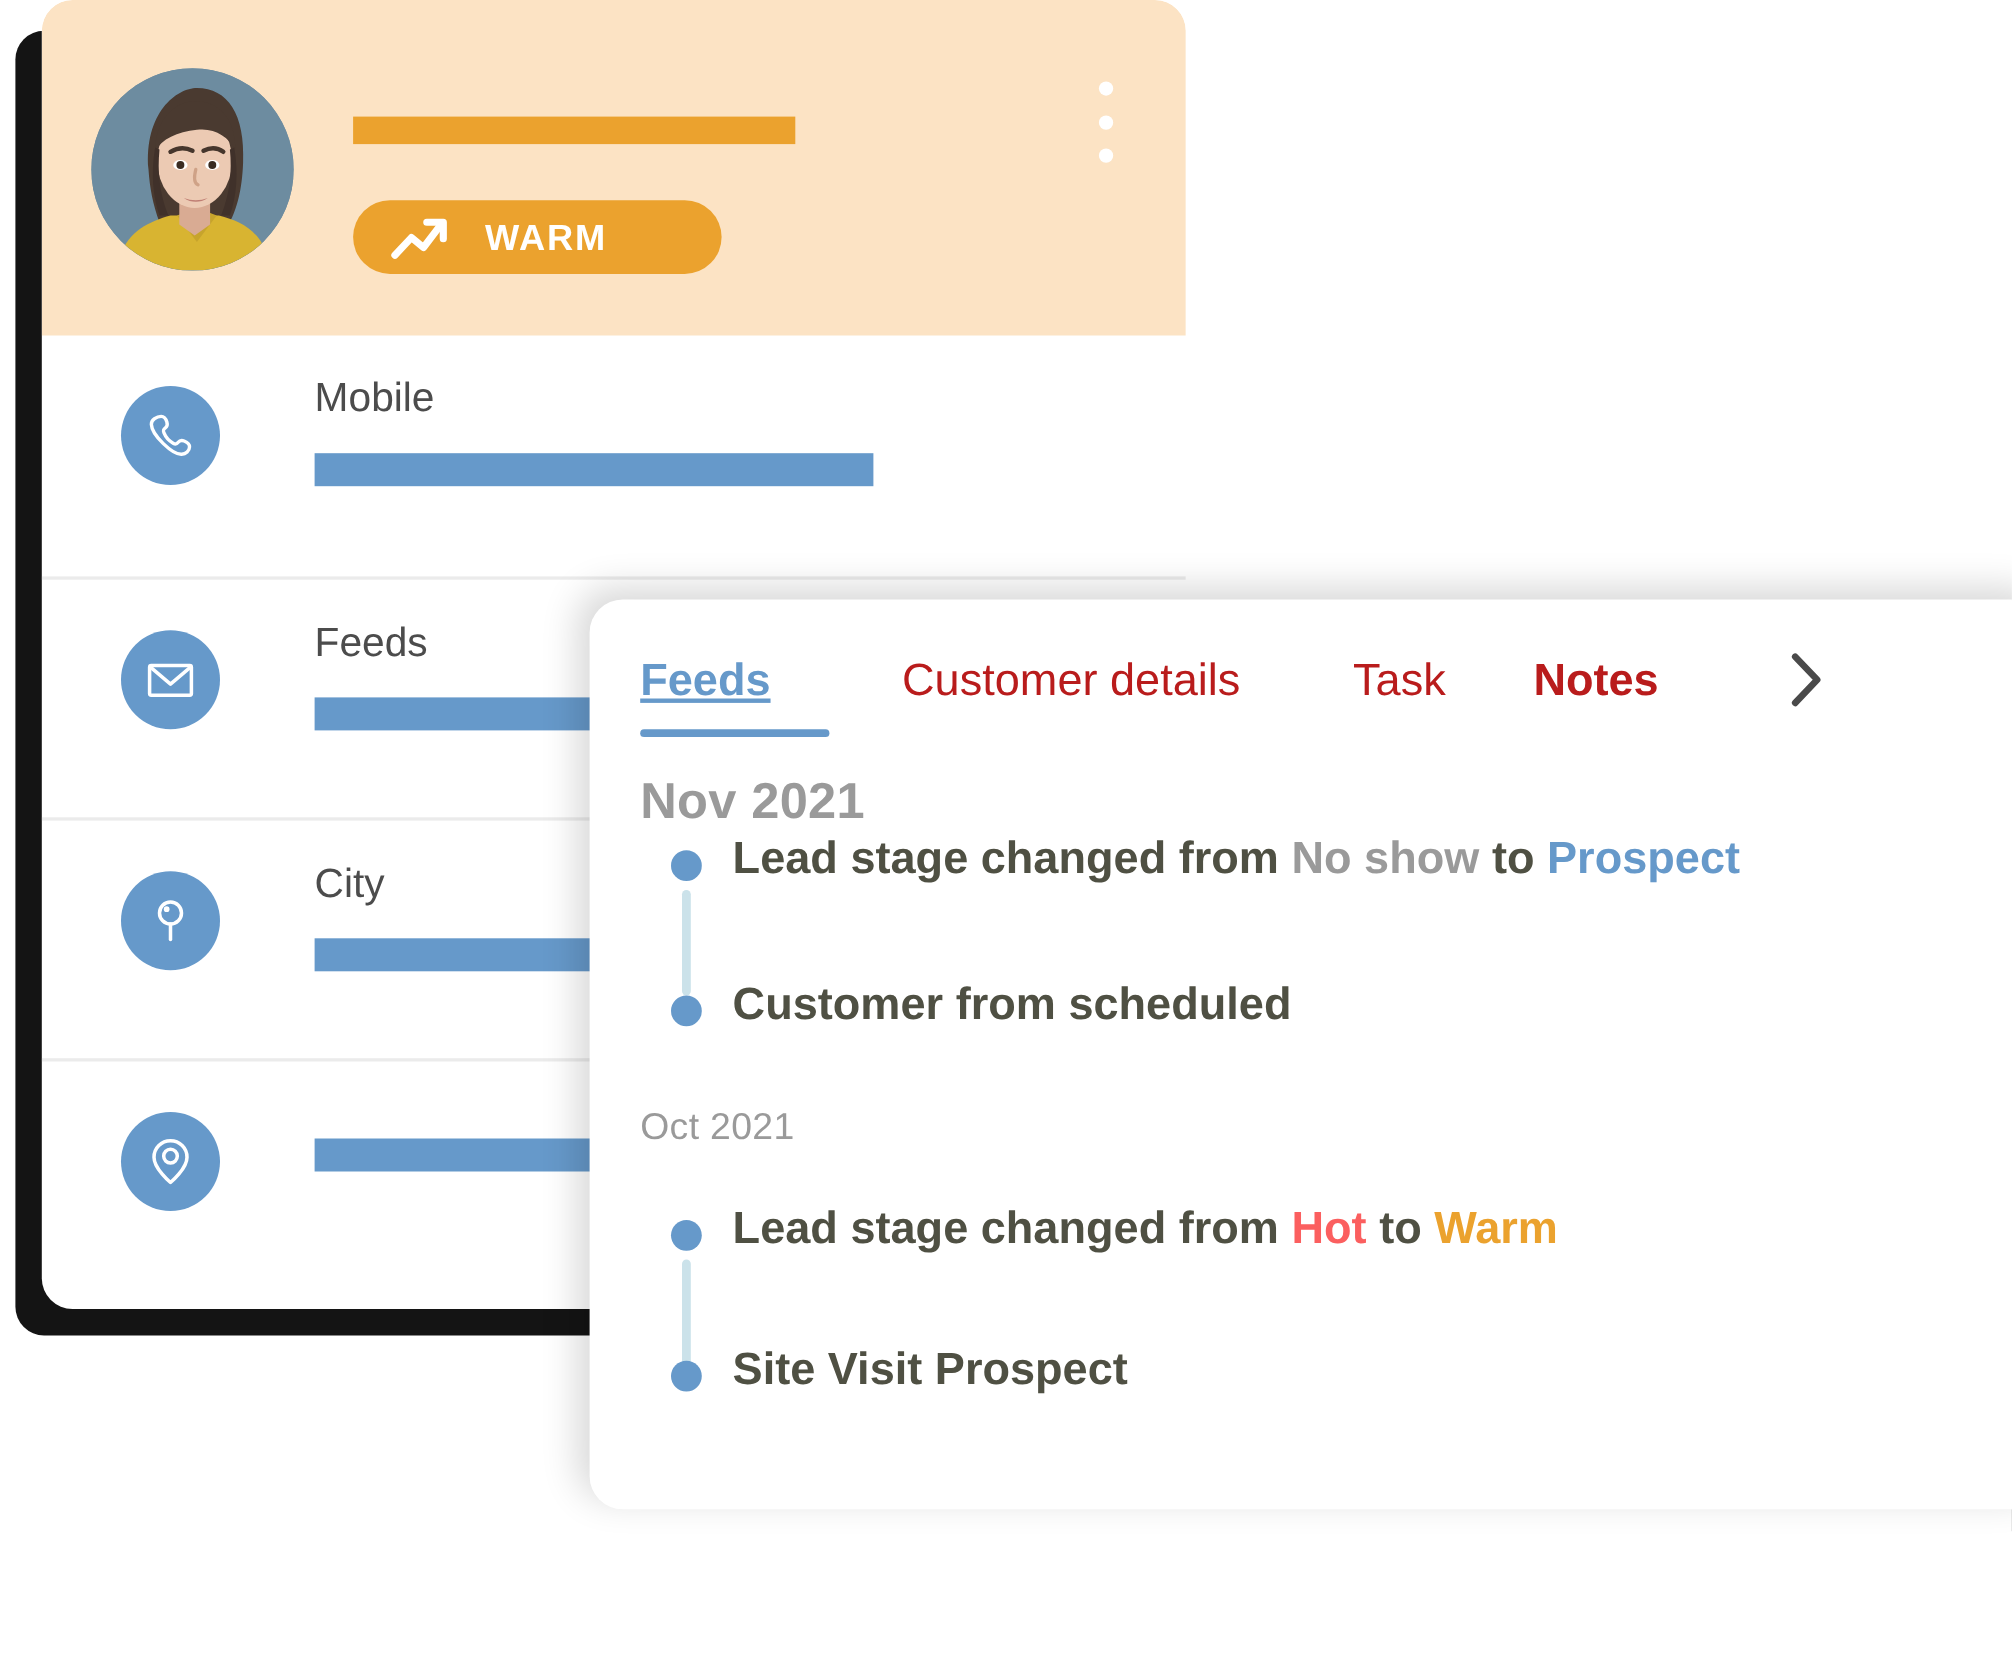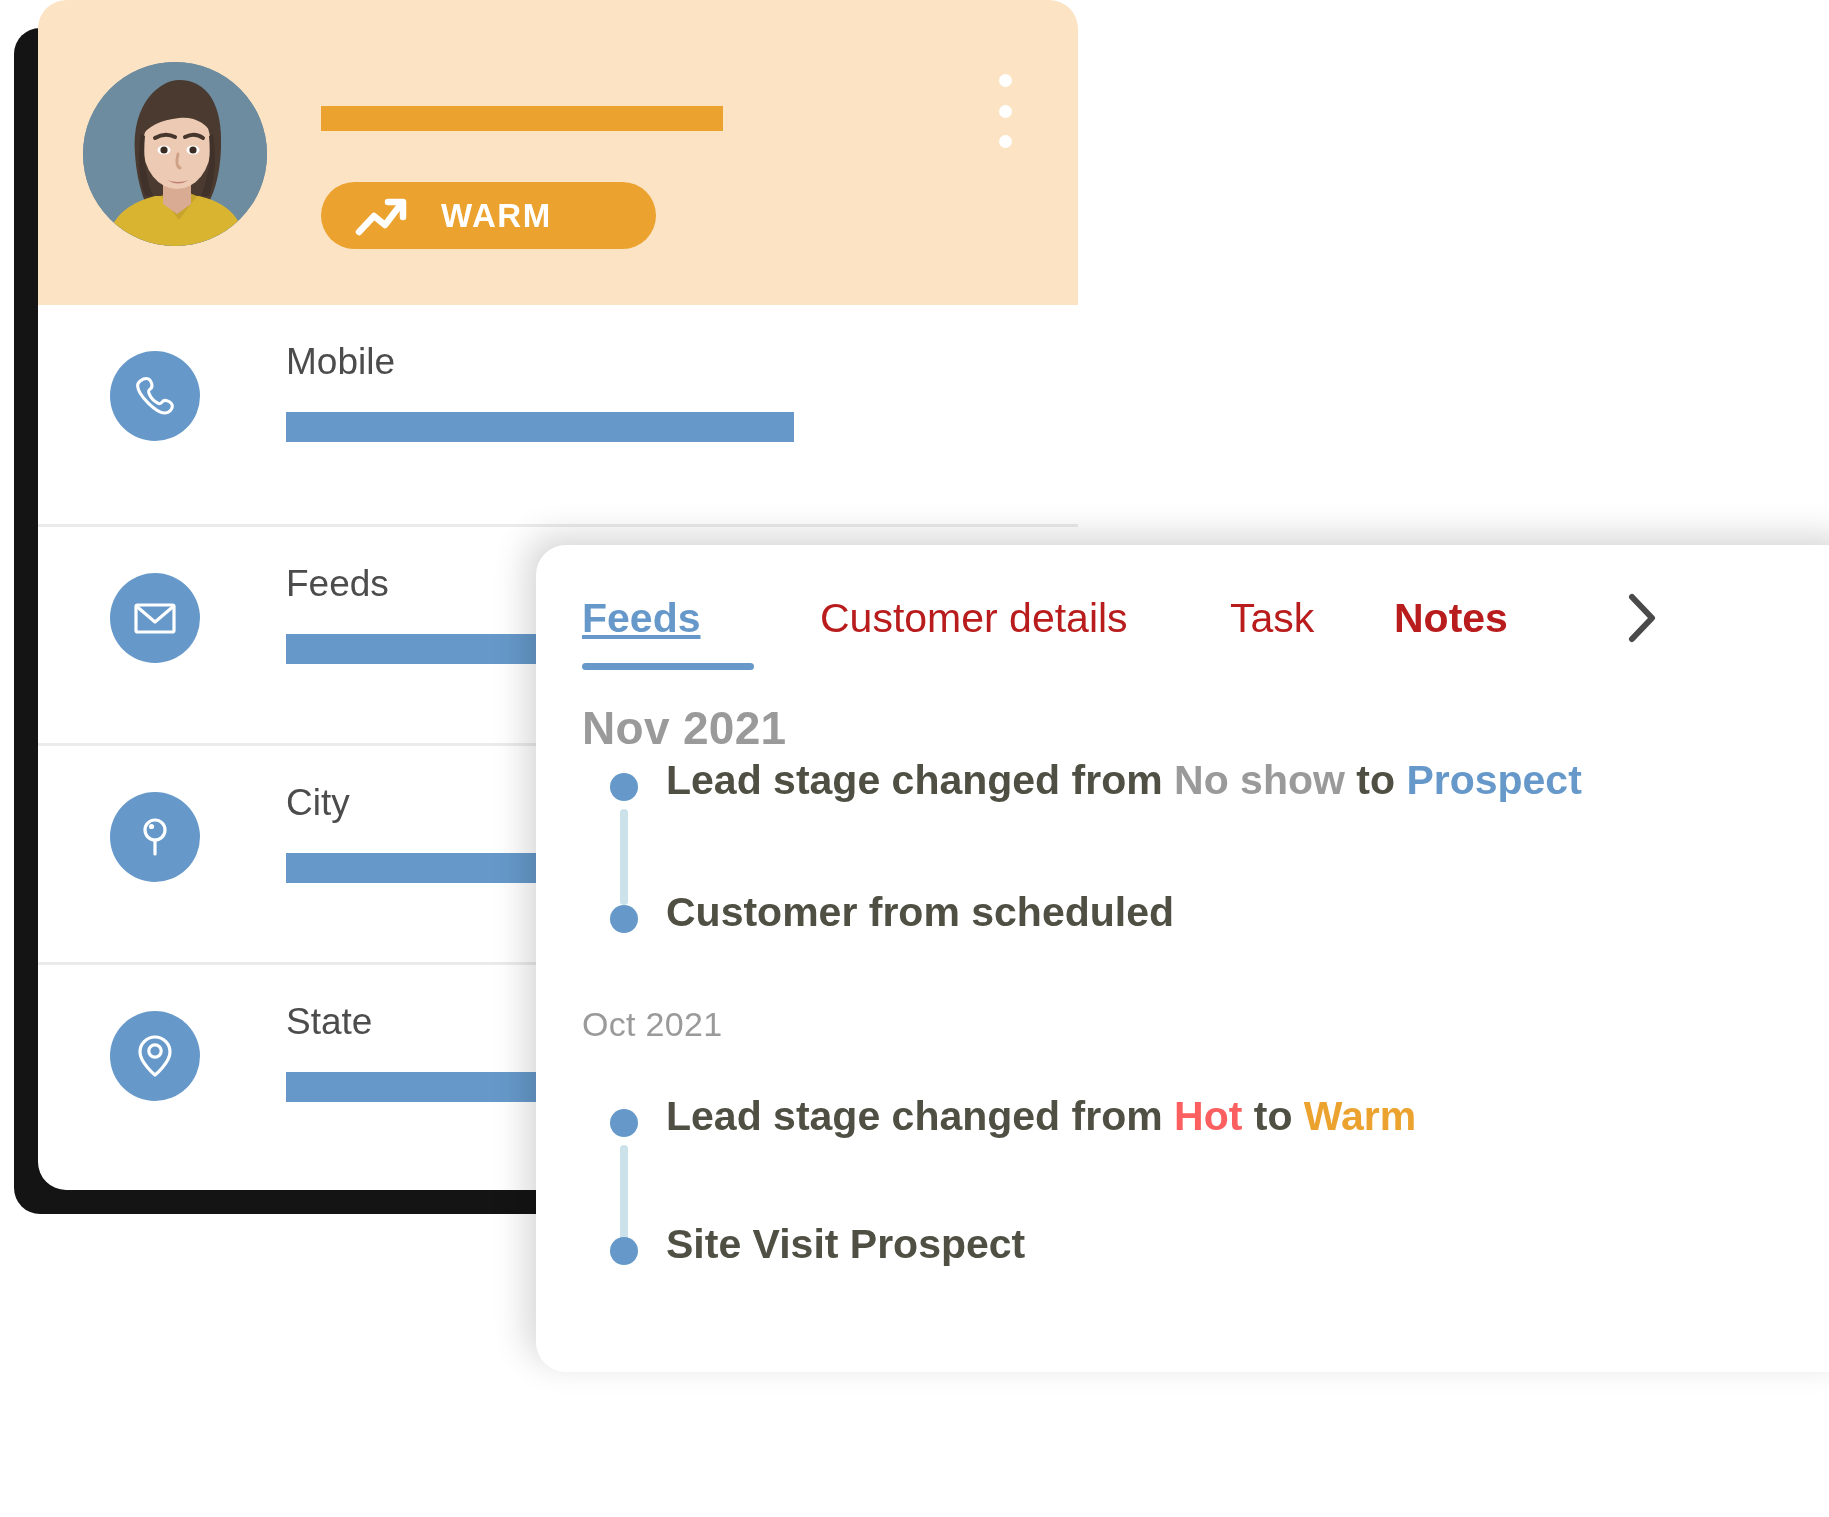--- a/index.html
+++ b/index.html
@@ -248,21 +248,20 @@
 
       <div class="contact-row">
         <div class="row-inner">
           <span class="row-icon">
             <svg width="50" height="50" viewBox="0 0 50 50" xmlns="http://www.w3.org/2000/svg" aria-hidden="true">
               <path d="M25 6 C16.7 6 10 12.7 10 21 C10 31.5 25 44 25 44 C25 44 40 31.5 40 21 C40 12.7 33.3 6 25 6 Z" fill="none" stroke="#ffffff" stroke-width="3.2" stroke-linejoin="round"></path>
               <circle cx="25" cy="20" r="6.2" fill="none" stroke="#ffffff" stroke-width="3.2"></circle>
             </svg>
           </span>
           <div class="row-body">
-            <div class="row-label">State</div>
             <div class="row-value-bar w-state"></div>
           </div>
         </div>
       </div>
 
     </div>
   </div>
 
   <div id="feeds-card">
 

